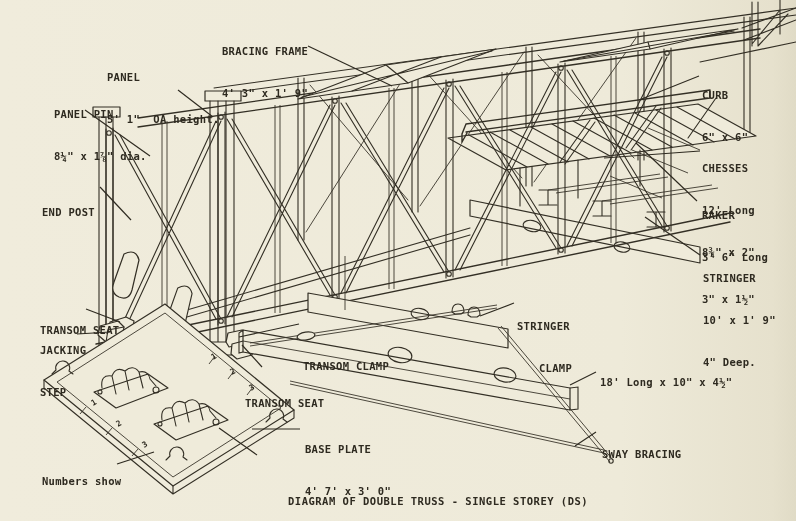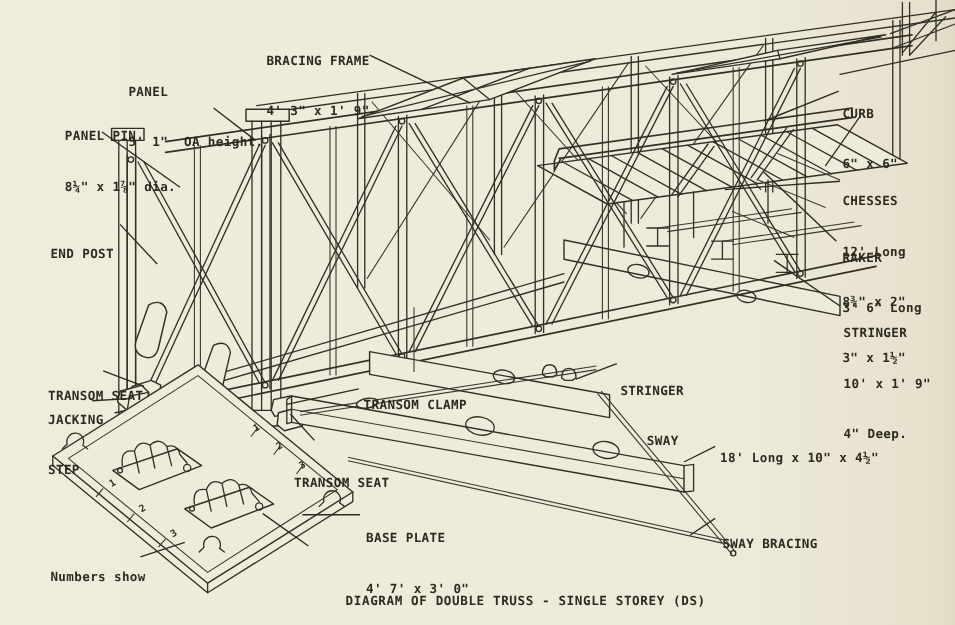--- a/index.html
+++ b/index.html
@@ -200,31 +200,31 @@
 
 <div class="label" style="left:40px;top:295px">
   <div>TRANSOM SEAT</div>
 </div>
 
 <div class="label" style="left:40px;top:315px">
   <div>JACKING</div>
   <div>STEP</div>
 </div>
 
-<div class="label" style="left:303px;top:303px">
+<div class="label" style="left:303px;top:331px">
   <div>TRANSOM CLAMP</div>
 </div>
 
 <div class="label" style="left:245px;top:368px">
   <div>TRANSOM SEAT</div>
 </div>
 
 <div class="label" style="left:517px;top:291px">
   <div>STRINGER</div>
-  <div class="ind">SWAY</div>
+  <div class="ind">CLAMP</div>
 </div>
 
 <div class="label" style="left:702px;top:60px">
   <div>CURB</div>
   <div>6" x 6"</div>
 </div>
 
 <div class="label" style="left:702px;top:133px">
   <div>CHESSES</div>
   <div>12' Long</div>

